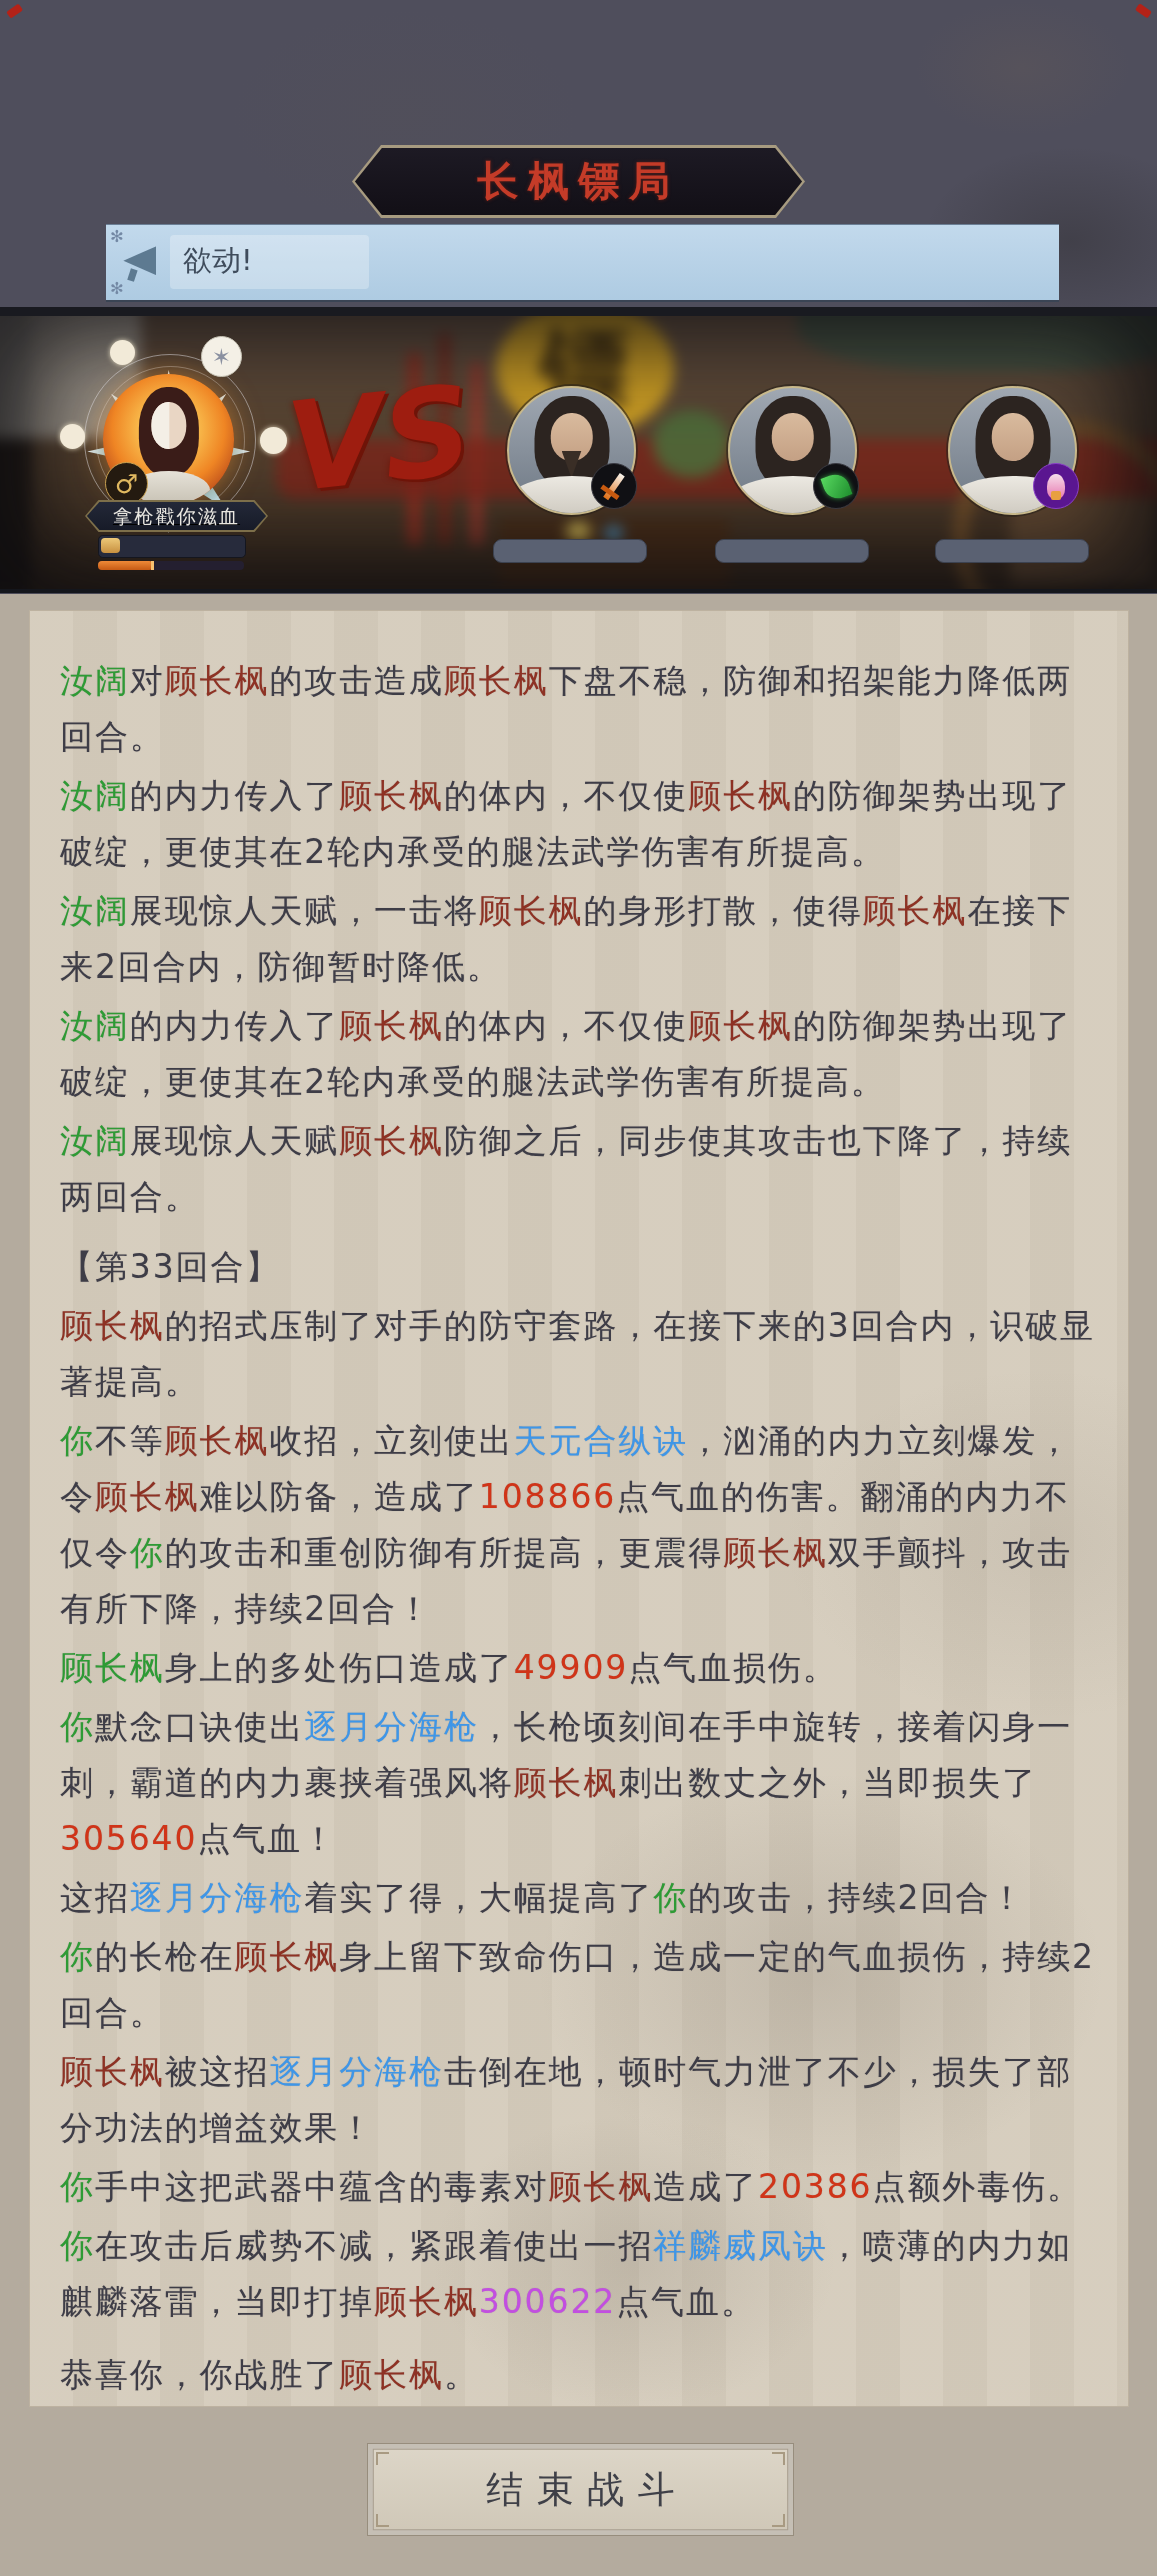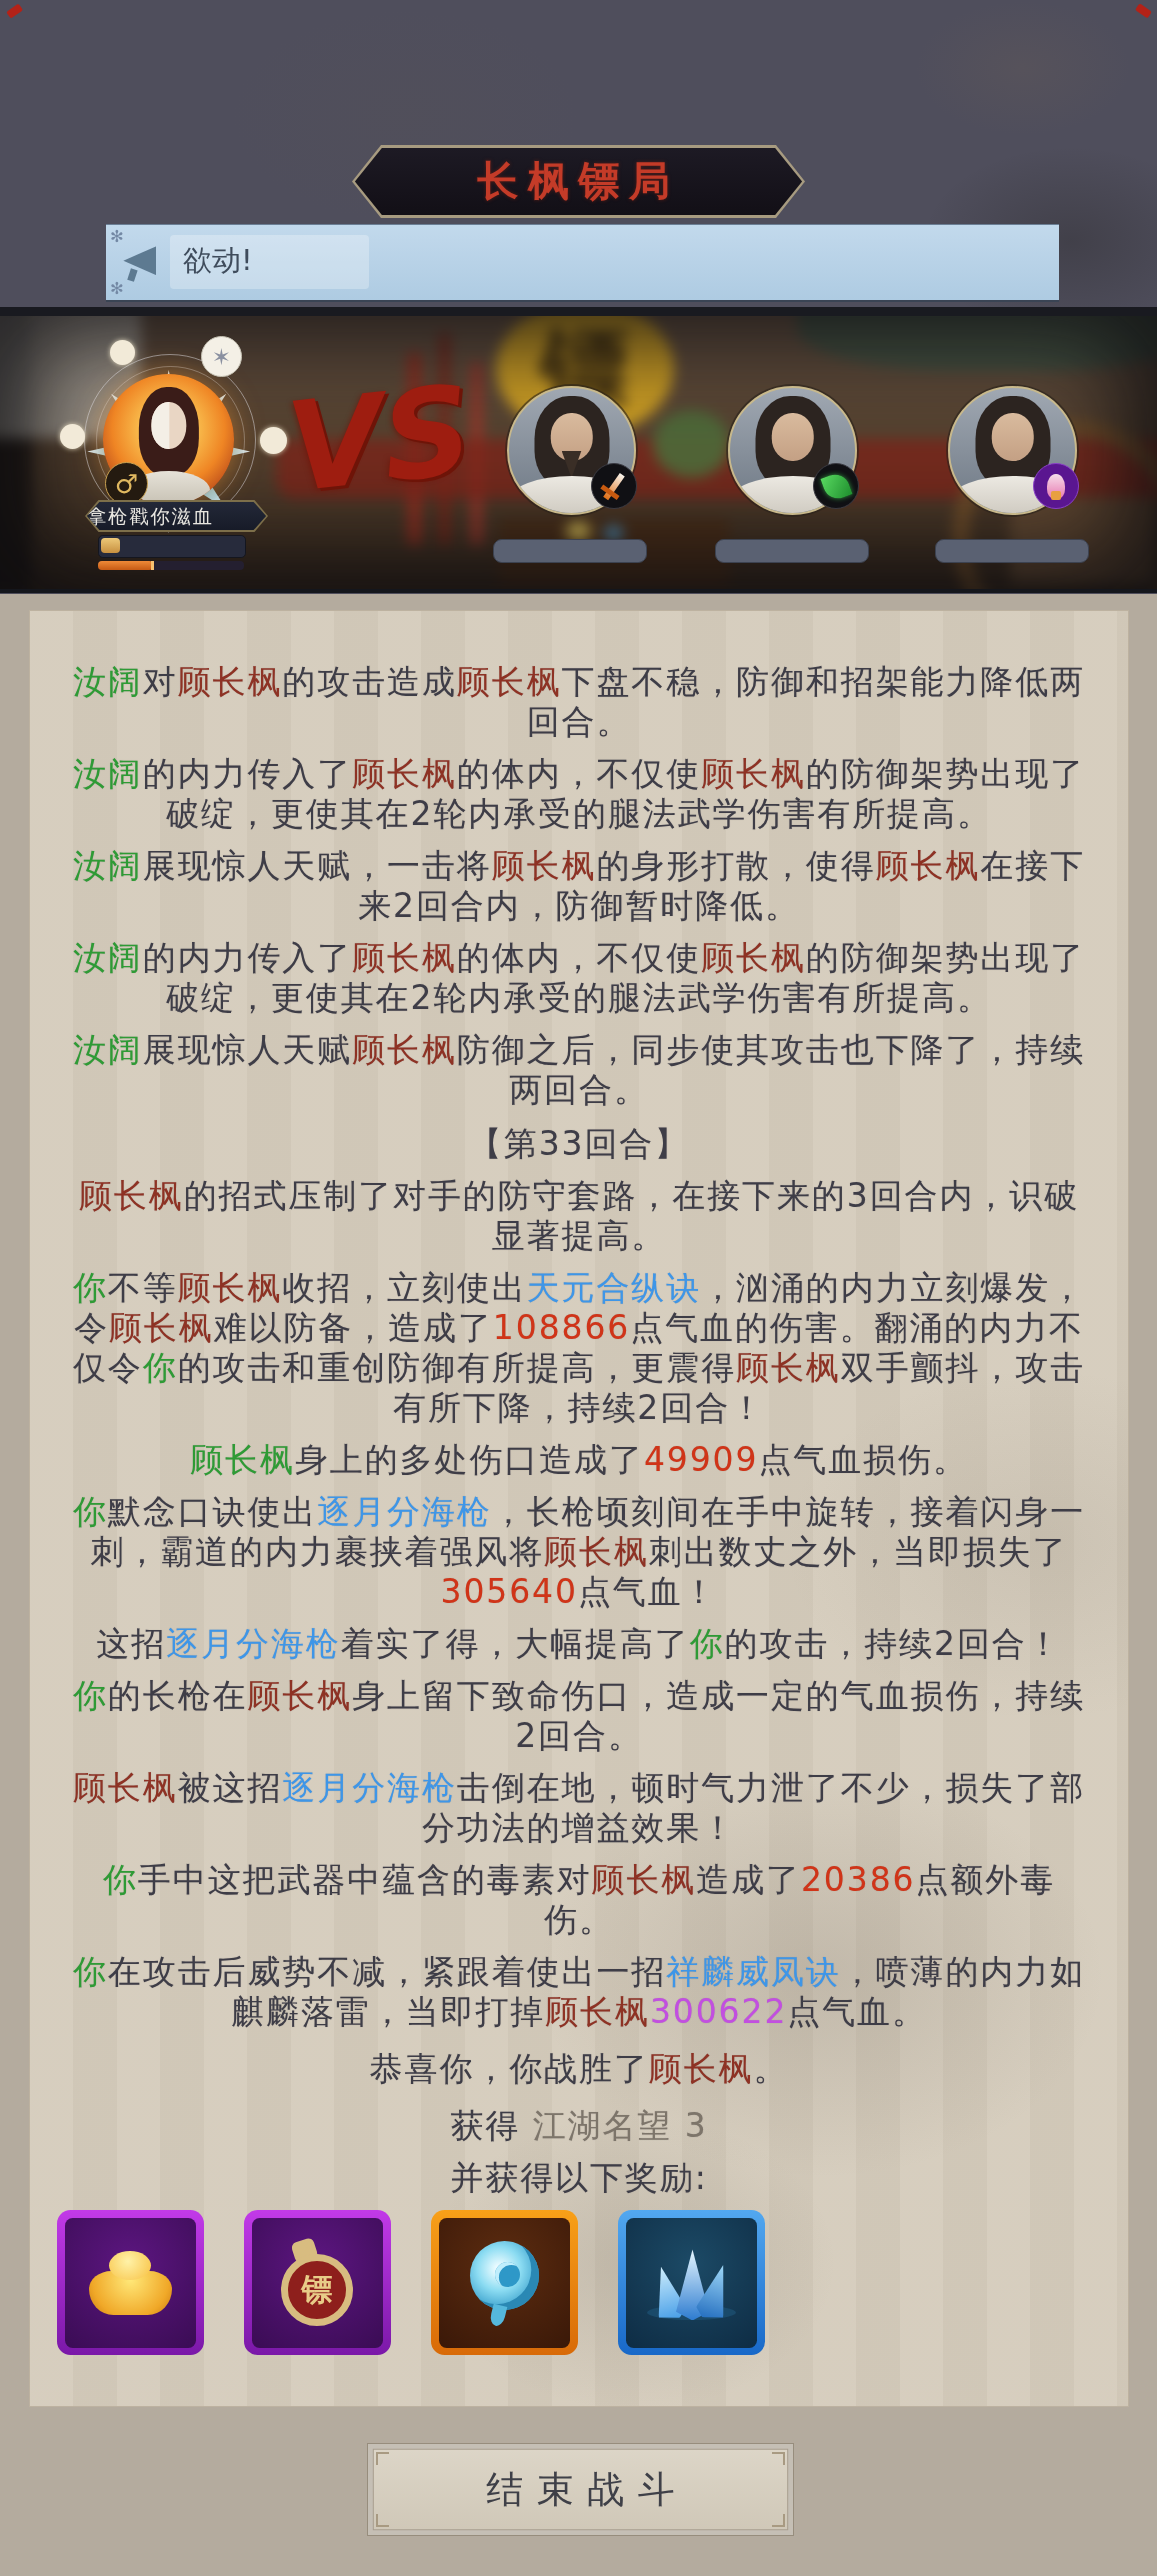--- a/index.html
+++ b/index.html
@@ -91,21 +91,21 @@
   .star-badge{position:absolute;left:201px;top:29px;width:39px;height:39px;border-radius:50%;
     background:#f4f0e6;border:1.9px solid #c4c0b2;display:flex;align-items:center;justify-content:center;
     color:#8a90a0;font-size:23px;}
   .gender{position:absolute;left:105px;top:155px;width:41px;height:41px;border-radius:50%;
     background:#241a10;border:1.9px solid #c8a050;display:flex;align-items:center;justify-content:center;
     color:#e0b860;font-size:26px;}
   .plate{position:absolute;left:85px;top:193px;width:183px;height:32px;background:#7d6f4a;
     clip-path:polygon(0 50%,13.5px 0,calc(100% - 13.5px) 0,100% 50%,calc(100% - 13.5px) 100%,13.5px 100%);}
   .plate-in{position:absolute;left:1.9px;top:1.9px;right:1.9px;bottom:1.9px;background:linear-gradient(180deg,#232838,#171b28);
     clip-path:polygon(0 50%,12.5px 0,calc(100% - 12.5px) 0,100% 50%,calc(100% - 12.5px) 100%,12.5px 100%);
-    display:flex;align-items:center;justify-content:flex-start;}
+    display:flex;align-items:center;justify-content:center;text-decoration:underline;}
   .plate-in span{color:#e8e6e0;font-size:19.3px;letter-spacing:1.9px;}
   .bar1{position:absolute;left:98px;top:228px;width:146px;height:21px;background:#272b3c;
     border:1px solid #14161f;border-radius:4.8px;}
   .bar1-seg{position:absolute;left:1.9px;top:1.9px;height:15.4px;border-radius:3.9px;
     background:linear-gradient(180deg,#ecc878,#c89040);}
   .bar2{position:absolute;left:98px;top:254px;width:146px;height:8.7px;background:#241f30;border-radius:3.9px;}
   .bar2-fill{position:absolute;left:0;top:0;height:8.7px;border-radius:3.9px;
     background:linear-gradient(180deg,#ee8a38,#c65a14);}
   .bar2-tick{position:absolute;top:0;height:8.7px;width:2.9px;background:#f8c070;}
 
@@ -143,22 +143,22 @@
 
   
   .panel{position:absolute;left:29px;top:610px;width:1100px;height:1797px;overflow:hidden;
     background:
       radial-gradient(405px 289px at 72% 76%, rgba(110,100,88,.20), transparent 70%),
       radial-gradient(289px 212px at 55% 92%, rgba(100,92,80,.16), transparent 70%),
       radial-gradient(367px 251px at 92% 52%, rgba(120,110,96,.12), transparent 70%),
       repeating-linear-gradient(90deg, rgba(255,255,255,.04) 0 43px, rgba(90,82,70,.04) 43px 87px),
       #d5ccbc;
     border:1px solid #bdb2a0;box-sizing:border-box;padding:39px 27px 0 27px;}
-  .lp{margin:12px;font-size:33px;line-height:40px;letter-spacing:1.9px;color:#3e3d47;
-    text-shadow:0 0 1px rgba(62,61,71,.25);text-align:center;}
+  .lp{margin:3px;font-size:33px;line-height:56px;letter-spacing:1.9px;color:#3e3d47;
+    text-shadow:0 0 1px rgba(62,61,71,.25);}
   .p-round{margin-top:13.5px;}
   .p-gap{margin-top:17.4px;}
   .c-n{color:#3e3d47;} .c-g{color:#2e9b35;} .c-r{color:#8e3224;} .c-b{color:#3e96e8;}
   .c-d{color:#d03418;} .c-y{color:#d8c22e;} .c-m{color:#c24fe0;} .c-s{color:#7d756a;}
 
   
   .rewards{display:flex;gap:40px;margin-top:11.6px;}
   .card{width:147px;height:145px;border-radius:13.5px;position:relative;flex:0 0 auto;}
   .r-purple{background:linear-gradient(180deg,#c23ae8,#7a18a8);}
   .r-orange{background:linear-gradient(180deg,#f8a018,#d86a08);}

